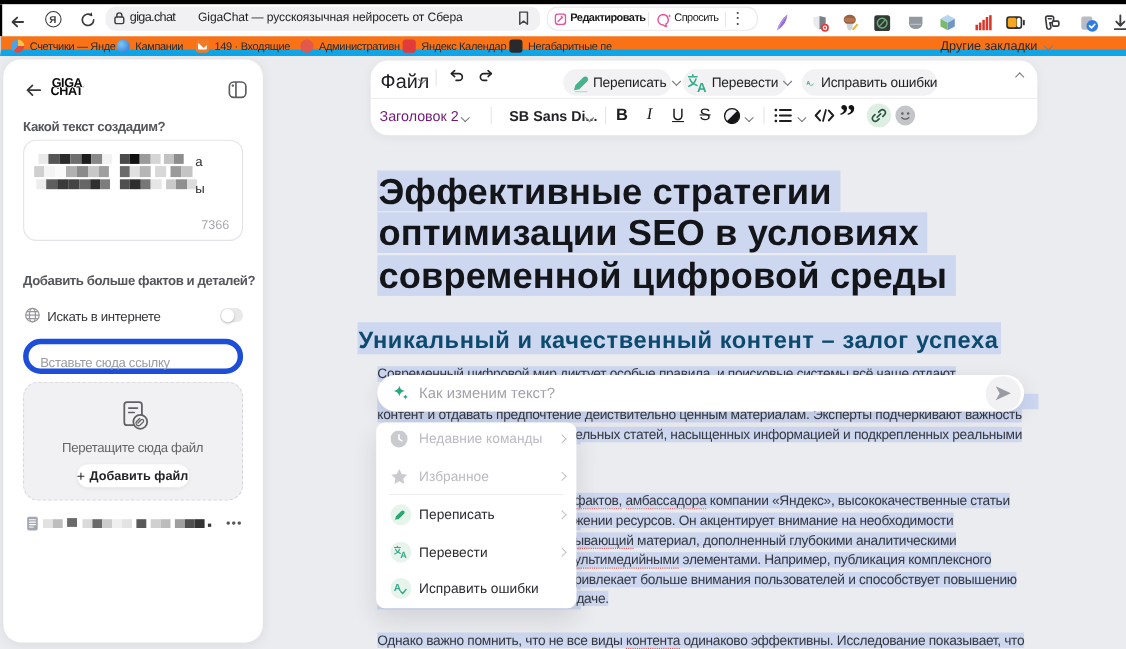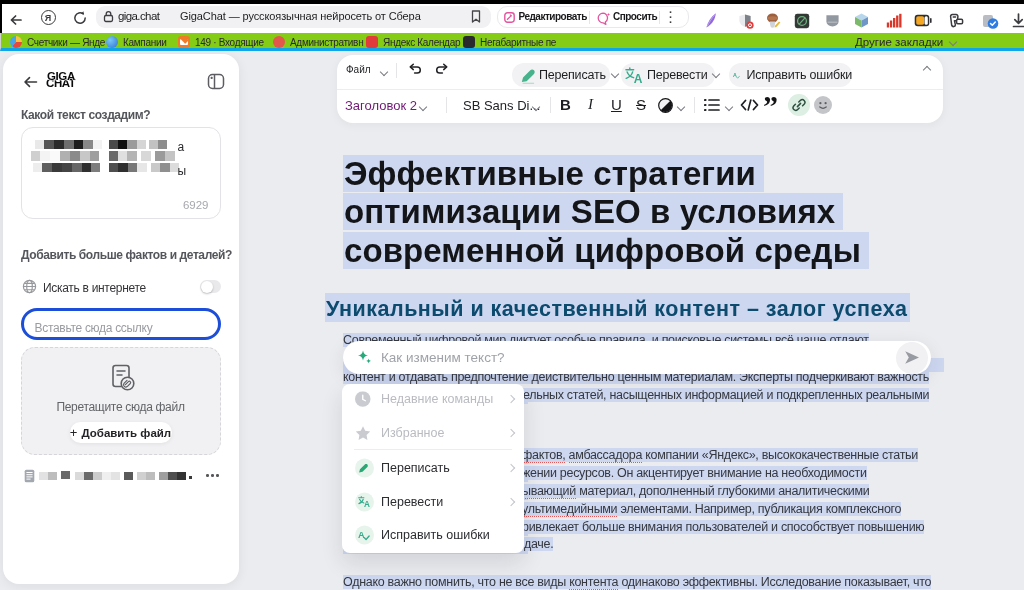--- a/index.html
+++ b/index.html
@@ -1,21 +1,21 @@
 <!DOCTYPE html>
 <html><head><meta charset="utf-8">
 <style>
 *{margin:0;padding:0;box-sizing:border-box}
 html,body{width:1024px;height:590px;overflow:hidden}
 body{font-family:"Liberation Sans",sans-serif;background:#ebecef;position:relative}
 .abs{position:absolute}
 
 #topblack{left:0;top:0;width:1024px;height:4px;background:#000}
 #chrome{left:0;top:4px;width:1024px;height:29px;background:#fff;border-left:2px solid #000}
-#bookbar{left:0;top:33px;width:1024px;height:18px;background:#84cc16;border-bottom:3px solid #0ea5e9;border-left:1px solid #cfcfd2}
+#bookbar{left:0;top:33px;width:1024px;height:18px;background:#f97316;border-bottom:6px solid #0ea5e9;border-left:1px solid #cfcfd2}
 .bkm{position:absolute;top:0;height:18px;display:flex;align-items:center;font-size:10px;letter-spacing:-.3px;color:#29292c;white-space:nowrap}
 .bkm .fv{width:12px;height:12px;border-radius:3px;margin-right:5px;flex:0 0 auto}
 
 #page{left:0;top:51px;width:1024px;height:539px;background:#ebecef}
 
 #side{left:3px;top:3px;width:235.5px;height:530px;background:#fff;border-radius:16px;box-shadow:0 2px 12px rgba(30,30,50,.07)}
 .slabel{position:absolute;left:18px;white-space:nowrap;font-size:12px;font-weight:600;color:#54565b;letter-spacing:-.4px}
 
 #tbar{left:337px;top:4px;width:606px;height:68px;background:#fff;border-radius:16px;box-shadow:0 2px 10px rgba(30,30,50,.05)}
 .pill{position:absolute;top:8px;white-space:nowrap;height:24px;border-radius:12px;background:#f2f2f4;display:flex;align-items:center;font-size:12.5px;letter-spacing:-.2px;color:#1e1f22;font-weight:500}
@@ -62,21 +62,21 @@
   <svg class="abs" style="left:502px;top:8px" width="11" height="11" viewBox="0 0 11 11">
       <rect x="0.8" y="0.8" width="9.4" height="9.4" rx="2.6" stroke="#e4559f" stroke-width="1.4" fill="none"></rect>
       <path d="M3 7.8 l4.2-4.2 M6 2.6 l1.7 1.7" stroke="#e4559f" stroke-width="1.3" fill="none"></path>
     </svg>
   <div class="abs" style="left:516.5px;top:7px;font-size:10px;font-weight:600;letter-spacing:-.5px;color:#19191c">Редактировать</div>
   <div class="abs" style="left:587px;top:7px;width:1px;height:13px;background:#e6e6ea"></div>
   <svg class="abs" style="left:595px;top:7.5px" width="14" height="13" viewBox="0 0 14 13">
       <path d="M6 1.2 a4.8 4.8 0 1 0 0 9.6 l2.8 1.6 -0.5 -2.4 a4.8 4.8 0 0 0 -2.3 -8.8z" stroke="#e4559f" stroke-width="1.3" fill="none" stroke-linejoin="round"></path>
       <path d="M11.5 0.8 l0.4 1.3 1.3 0.4 -1.3 0.4 -0.4 1.3 -0.4 -1.3 -1.3 -0.4 1.3 -0.4z" fill="#e4559f"></path>
     </svg>
-  <div class="abs" style="left:611px;top:7px;font-size:10px;font-weight:700;letter-spacing:-.5px;color:#19191c">Спросить</div>
+  <div class="abs" style="left:611px;top:7px;font-size:10px;font-weight:400;letter-spacing:-.5px;color:#19191c">Спросить</div>
   <div class="abs" style="left:657px;top:7px;width:1px;height:13px;background:#e6e6ea"></div>
   <div class="abs" style="left:667px;top:5.5px;font-size:11px;color:#3e3e42;font-weight:700;line-height:5px">
       <div>·</div>
       <div>·</div>
       <div>·</div>
     </div>
 
   <svg class="abs" style="left:701px;top:8px" width="16" height="17" viewBox="0 0 16 17">
       <path d="M12.8 1.2 C12.4 6.8 9.6 11.8 3.4 15.6 C4.8 10 7.8 5 12.8 1.2 Z" fill="#9268dd"></path>
       <path d="M12 2.5 C8.5 6.5 6 10.5 4.2 14.6" stroke="#c9b2f0" stroke-width="0.8" fill="none"></path>
@@ -208,35 +208,35 @@
             <rect x="87" y="23" width="10" height="9" fill="#2f2f2f"></rect>
             <rect x="97" y="23" width="9" height="9" fill="#777"></rect>
             <rect x="106" y="23" width="10" height="9" fill="#e6e6e6"></rect>
             <rect x="120" y="23" width="9" height="9" fill="#c9c9c9"></rect>
             <rect x="129" y="23" width="10" height="9" fill="#8f8f8f"></rect>
             <rect x="139" y="23" width="9" height="9" fill="#dcdcdc"></rect>
         </g>
       </svg>
       <div class="abs" style="left:156px;top:12px;font-size:12px;color:#2b2b2e">а</div>
       <div class="abs" style="left:156px;top:36px;font-size:12px;color:#2b2b2e">ы</div>
-      <div class="abs" style="right:11px;top:71px;font-size:11.5px;color:#a6a8ad">6929</div>
+      <div class="abs" style="right:11px;top:71px;font-size:11.5px;color:#a6a8ad">7366</div>
     </div>
     <div class="slabel" style="top:194px">Добавить больше фактов и деталей?</div>
     <svg class="abs" style="left:18.5px;top:225px" width="15" height="15" viewBox="0 0 14 14">
         <g stroke="#97989d" stroke-width="1.1" fill="none">
           <circle cx="7" cy="7" r="5.7"></circle>
           <ellipse cx="7" cy="7" rx="2.6" ry="5.7"></ellipse>
           <path d="M1.3 7 h11.4 M2.2 4 h9.6 M2.2 10 h9.6"></path>
         </g>
       </svg>
     <div class="abs" style="left:40px;top:227px;font-size:12px;letter-spacing:-.3px;color:#353539">Искать в интернете</div>
     <div class="abs" style="left:197px;top:226px;width:21px;height:13px;background:#e9e9ec;border-radius:7px">
         <div class="abs" style="left:0.5px;top:0.5px;width:12px;height:12px;background:#fff;border-radius:50%;box-shadow:0 1px 2px rgba(0,0,0,.25)"></div>
       </div>
-    <div class="abs" style="left:17.5px;top:254px;width:200px;height:32px;border:3px solid #1d4ed8;border-radius:16px">
+    <div class="abs" style="left:17.5px;top:254px;width:200px;height:32px;border:5px solid #1d4ed8;border-radius:16px">
         <div class="abs" style="left:11px;top:9.5px;font-size:12px;letter-spacing:-.3px;color:#9a9ca1">Вставьте сюда ссылку</div>
       </div>
     <div class="abs" style="left:17.5px;top:293px;width:200px;height:108px;background:#f1f1f3;border:1.5px dashed #d6d6da;border-radius:14px">
       <svg class="abs" style="left:88px;top:16px" width="26" height="28" viewBox="0 0 26 28">
           <rect x="3" y="1.5" width="16" height="21" rx="2.5" stroke="#606165" stroke-width="1.6" fill="none"></rect>
           <path d="M7 7 h8 M7 11 h5" stroke="#606165" stroke-width="1.5" stroke-linecap="round"></path>
           <circle cx="17.5" cy="19.5" r="6.3" fill="#f1f1f3" stroke="#606165" stroke-width="1.6"></circle>
           <path d="M15.4 20.6 l3 -3 a1.35 1.35 0 0 1 1.9 1.9 l-3.1 3.1 a2.3 2.3 0 0 1 -3.2 -3.2 l3 -3" stroke="#606165" stroke-width="1.2" fill="none" stroke-linecap="round"></path>
         </svg>
       <div class="abs" style="left:0;top:52px;width:198px;text-align:center;font-size:12px;letter-spacing:-.3px;color:#626468">Перетащите сюда файл</div>
@@ -265,21 +265,21 @@
     </svg>
     <div class="abs" style="left:203px;top:420px;width:15px;height:3px">
         <span style="position:absolute;left:0;width:2.6px;height:2.6px;border-radius:50%;background:#57575b"></span>
         <span style="position:absolute;left:5px;width:2.6px;height:2.6px;border-radius:50%;background:#57575b"></span>
         <span style="position:absolute;left:10px;width:2.6px;height:2.6px;border-radius:50%;background:#57575b"></span>
       </div>
   </div>
   <div class="abs" id="tbar">
     <div class="abs" style="left:0;top:33.5px;width:606px;height:1px;background:#ededf0"></div>
 
-    <div class="abs" style="left:9px;top:9px;font-size:10px;font-weight:500;color:#1e1f22">Файл</div>
+    <div class="abs" style="left:9px;top:9px;font-size:18px;font-weight:500;color:#1e1f22">Файл</div>
     <span class="chev" style="position:absolute;left:44px;top:13px"></span>
     <div class="vsep" style="left:59px;top:8px;height:15px"></div>
     <svg class="abs" style="left:72px;top:8px" width="13" height="12" viewBox="0 0 13 12">
         <g stroke="#232327" stroke-width="1.5" fill="none" stroke-linecap="round" stroke-linejoin="round">
           <path d="M1.6 3.9 H8.2 A3.1 3.1 0 0 1 8.2 10.1 H5.6"></path>
           <path d="M4.3 1.2 L1.3 3.9 L4.3 6.6"></path>
         </g>
       </svg>
     <svg class="abs" style="left:98px;top:8px" width="13" height="12" viewBox="0 0 13 12">
         <g stroke="#232327" stroke-width="1.5" fill="none" stroke-linecap="round" stroke-linejoin="round">
@@ -312,21 +312,21 @@
           <text x="0" y="11" font-size="11.5" font-weight="700" fill="#36ab8c" font-family="Liberation Sans">A</text>
           <path d="M8 11.2 l2.2 2.2 3.8 -4.4" stroke="#36ab8c" stroke-width="1.5" fill="none" stroke-linecap="round" stroke-linejoin="round"></path>
         </svg>
       <span style="margin-left:6px">Исправить ошибки</span>
     </div>
     <span class="chev" style="position:absolute;left:586px;top:12px;transform:rotate(180deg)"></span>
 
     <div class="abs" style="left:8px;top:43px;font-size:13px;font-weight:500;color:#701a75">Заголовок 2</div>
     <span class="chev" style="position:absolute;left:83px;top:48px"></span>
     <div class="vsep" style="left:109px;top:42px;height:16px"></div>
-    <div class="abs" style="left:126px;top:43px;font-size:13px;font-weight:400;color:#222327">SB Sans Di...</div>
+    <div class="abs" style="left:126px;top:43px;font-size:13px;font-weight:700;color:#222327">SB Sans Di...</div>
     <span class="chev" style="position:absolute;left:196px;top:48px"></span>
     <div class="vsep" style="left:213px;top:42px;height:16px"></div>
     <div class="abs" style="left:223px;top:41px;font-size:15px;font-weight:700;color:#1d1e21">B</div>
     <div class="abs" style="left:251px;top:41px;font-size:15px;font-style:italic;color:#1d1e21;font-family:'Liberation Serif',serif">I</div>
     <div class="abs" style="left:274px;top:41px;font-size:15px;text-decoration:underline;color:#1d1e21">U</div>
     <div class="abs" style="left:299px;top:41px;font-size:15px;text-decoration:line-through;color:#1d1e21">S</div>
     <svg class="abs" style="left:321px;top:42.5px" width="15" height="15" viewBox="0 0 15 15">
         <circle cx="7.5" cy="7.5" r="6.8" fill="#f2f2f4"></circle>
         <path d="M12.3 2.7 A6.8 6.8 0 0 1 2.7 12.3 Z" fill="#141417"></path>
         <circle cx="7.5" cy="7.5" r="6.8" fill="none" stroke="#141417" stroke-width="1.2"></circle>

